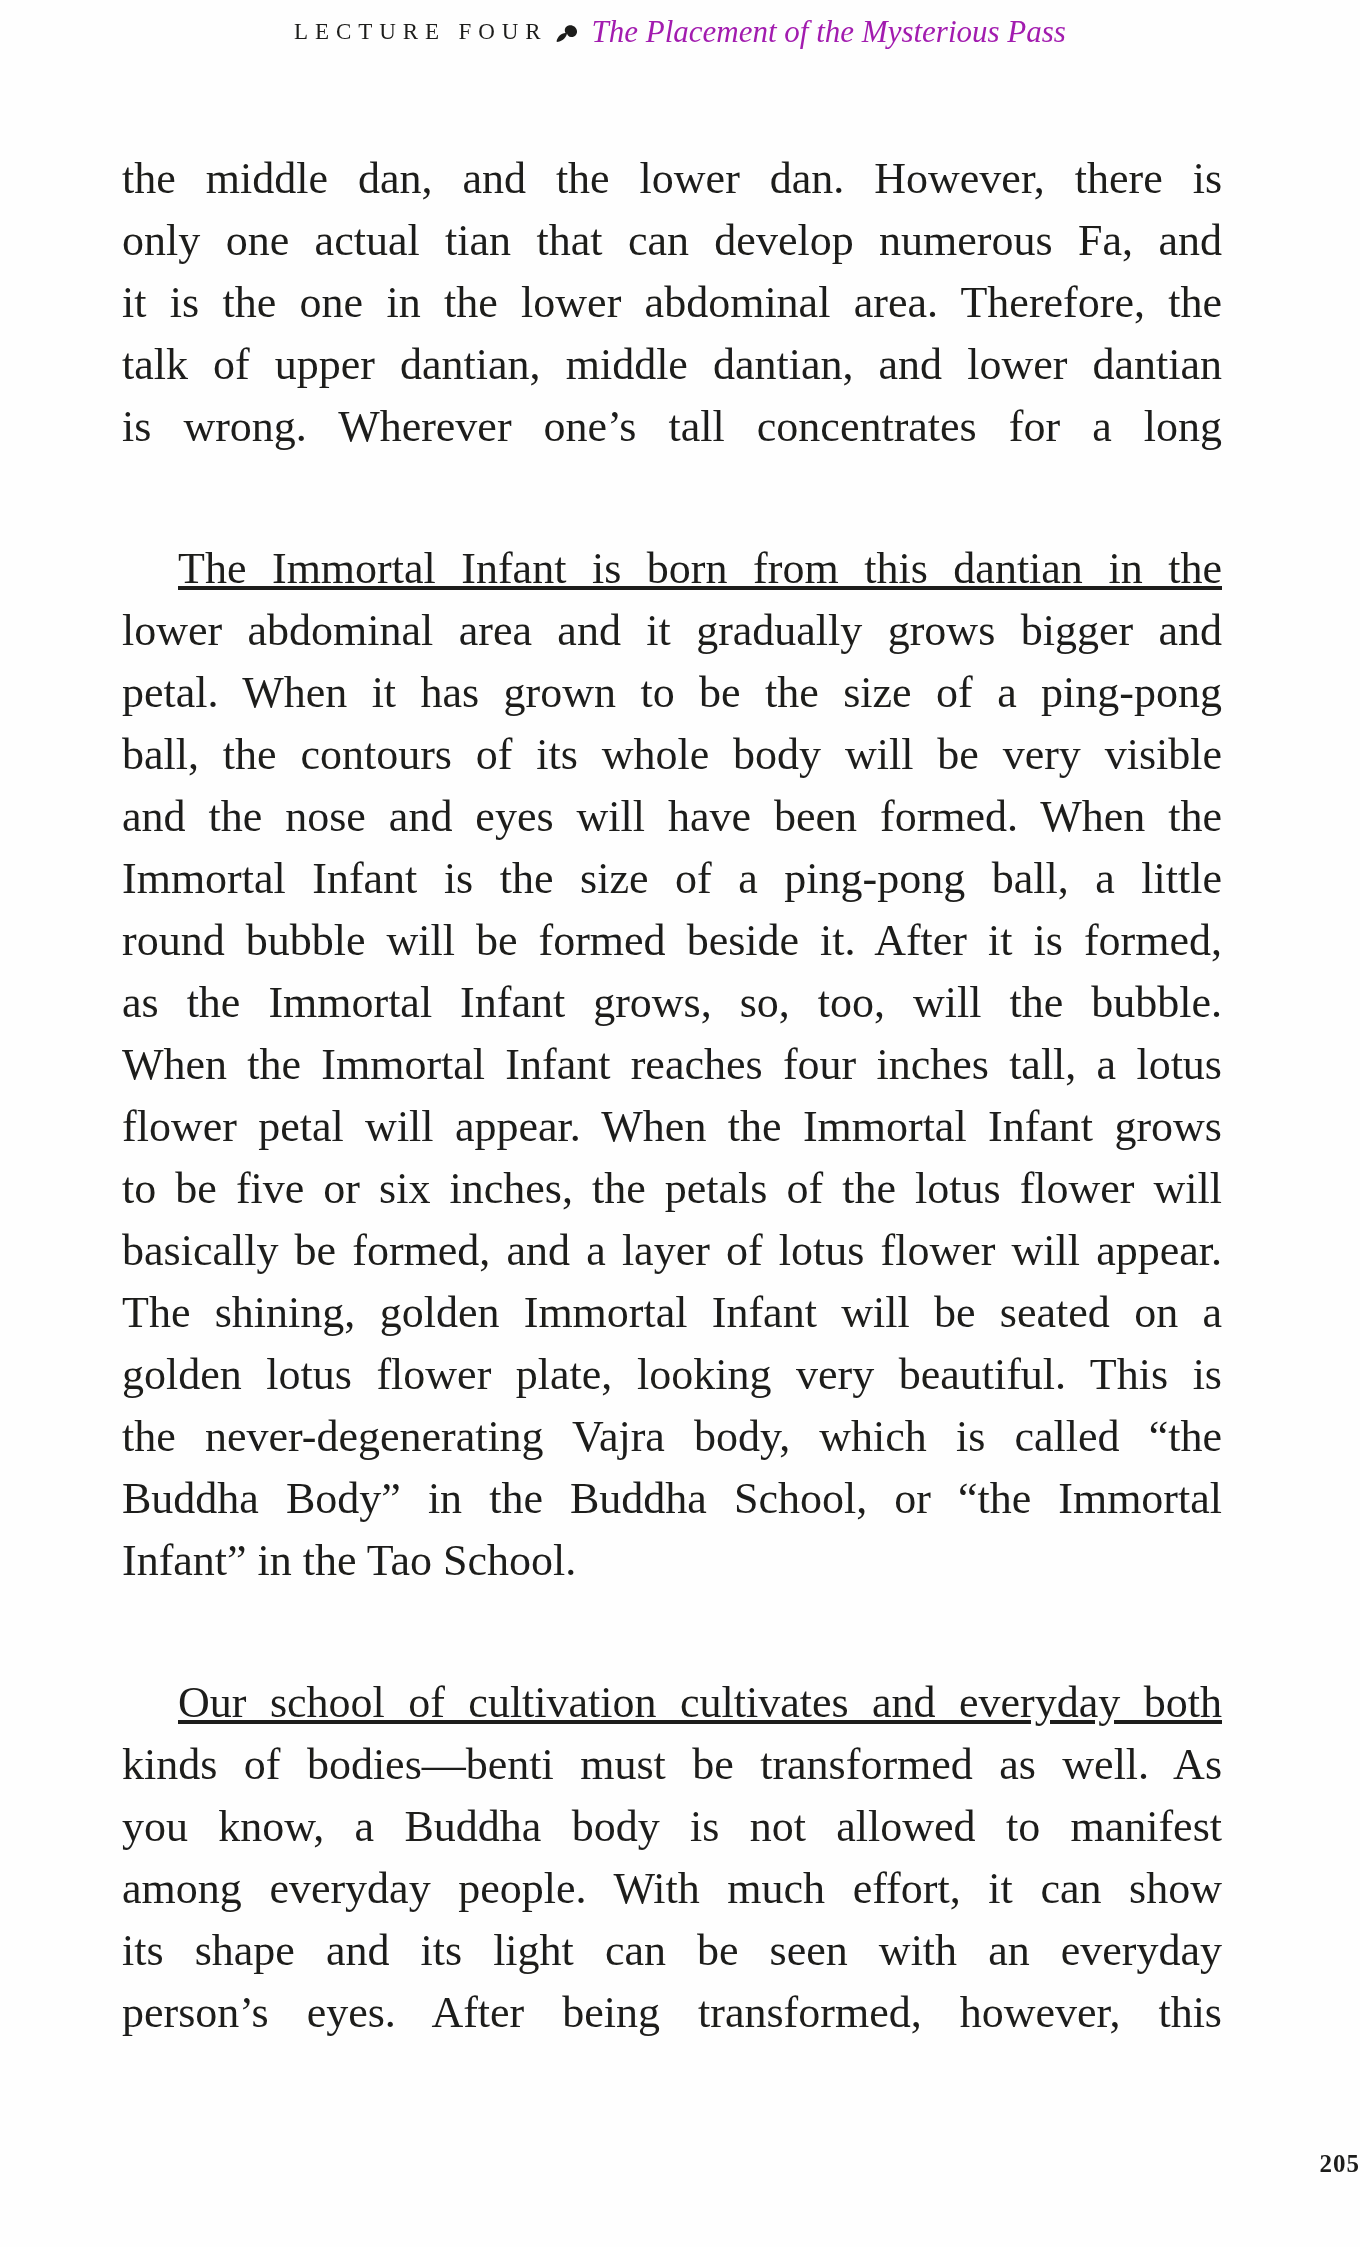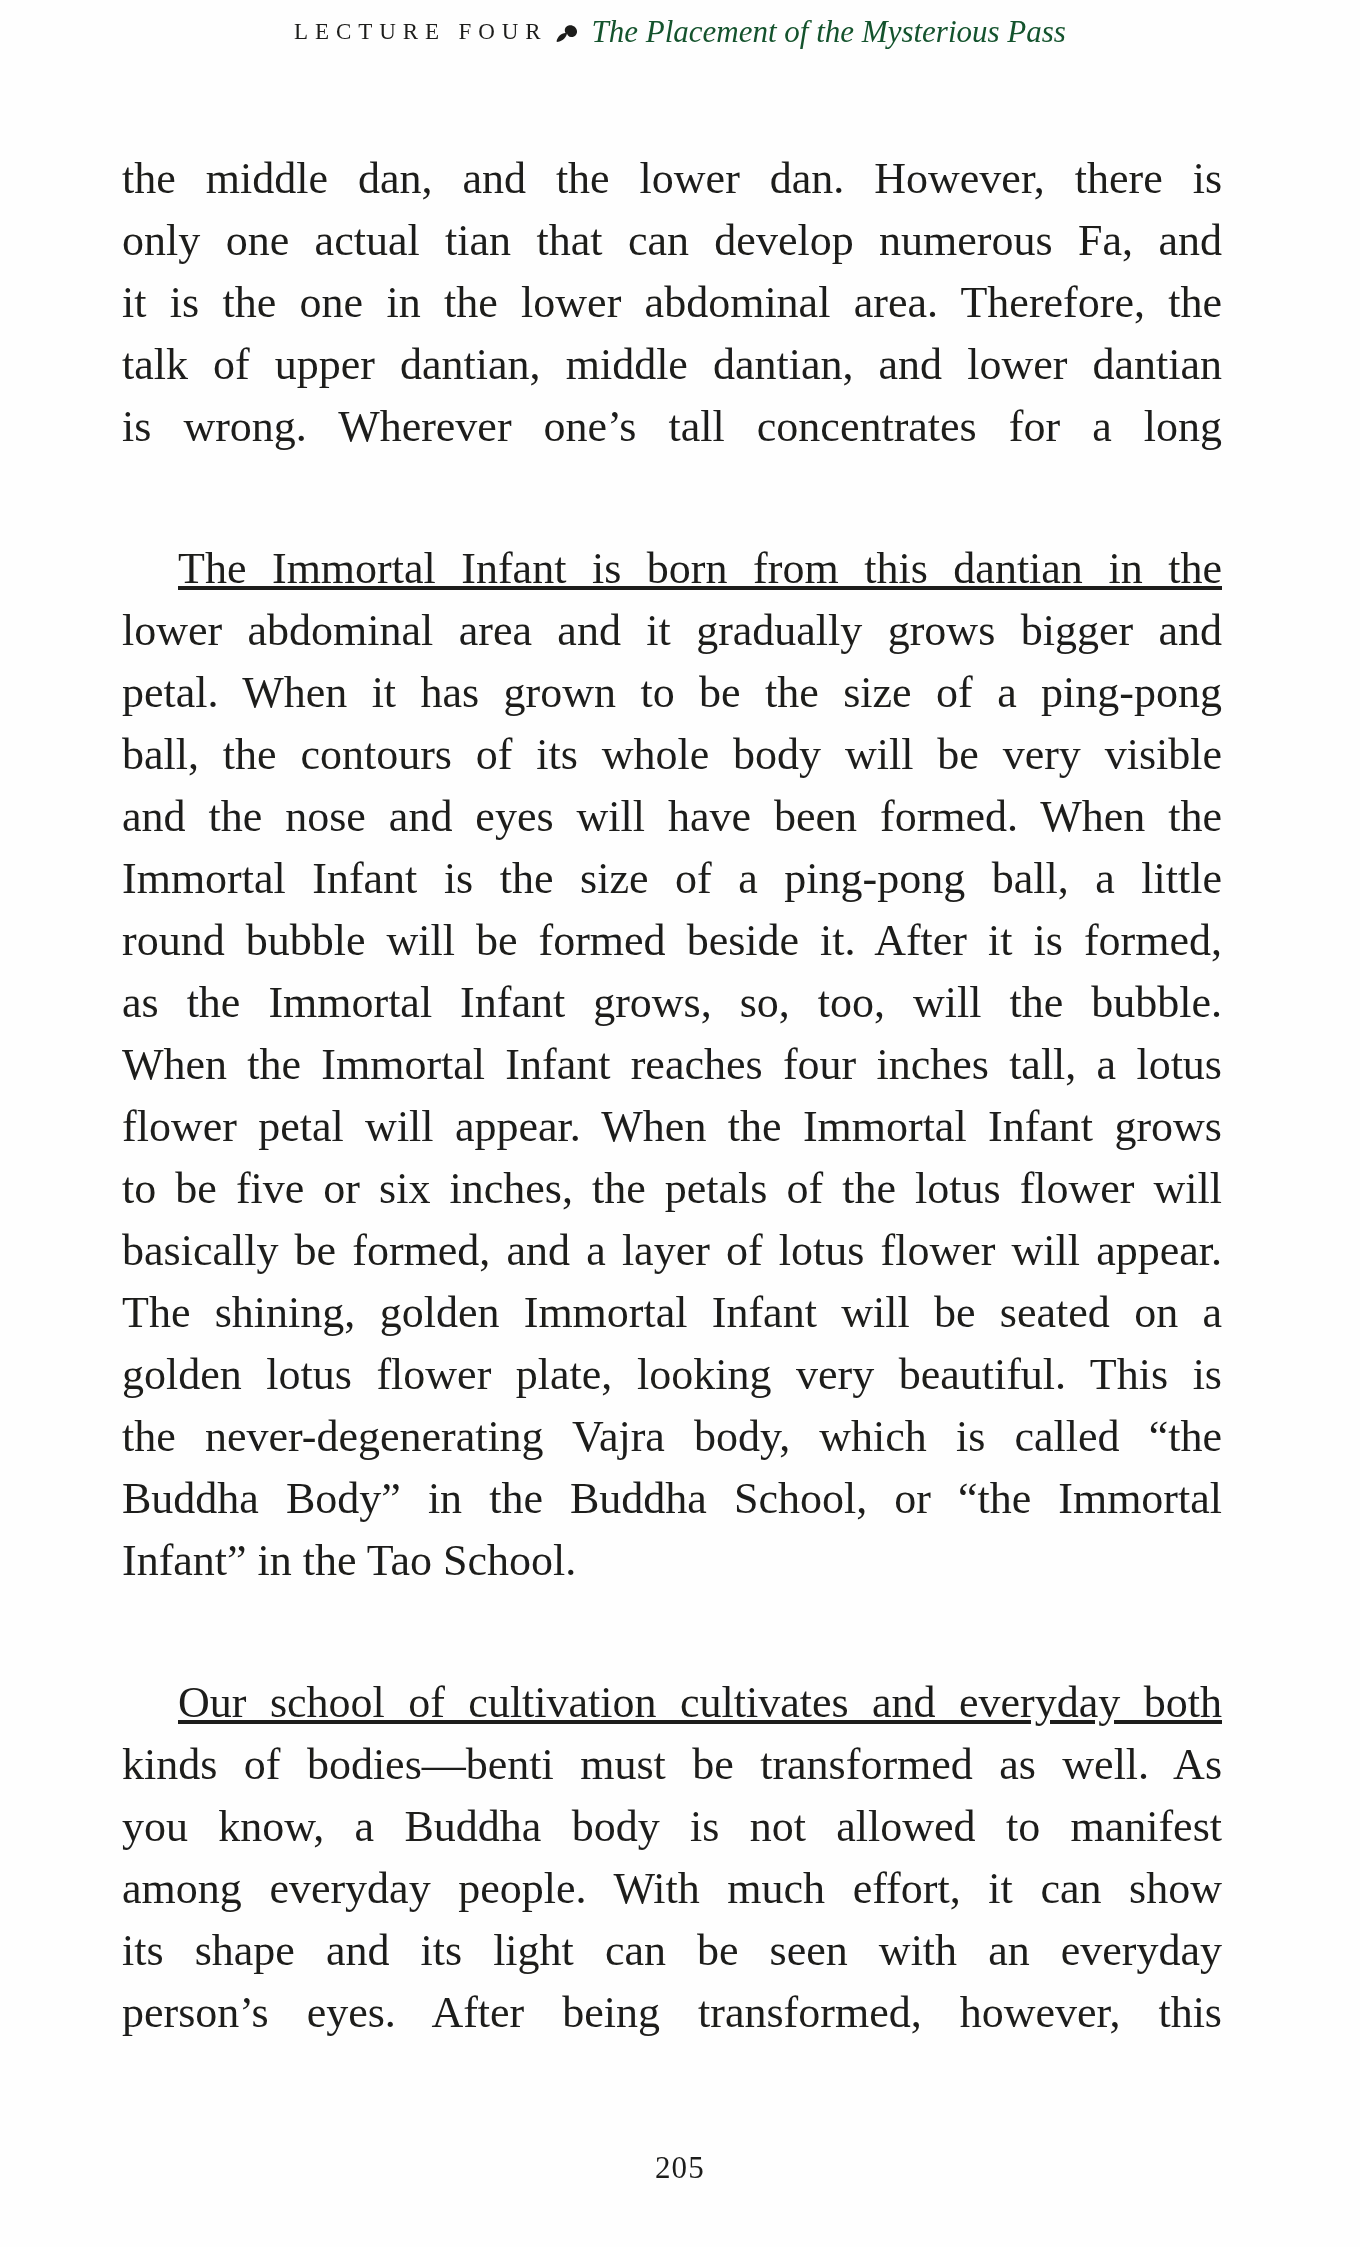--- a/index.html
+++ b/index.html
@@ -38,21 +38,21 @@
   }
   .ornament svg {
     width: 26px;
     height: 26px;
     display: block;
     transform: translateY(4px);
   }
   .chapter-title {
     font-style: italic;
     font-size: 31px;
-    color: #14532d;
+    color: #a21caf;
   }
   .body-text {
     position: absolute;
     left: 122px;
     top: 148px;
     width: 1116px;
     font-size: 44px;
     line-height: 62px;
   }
   .para {
@@ -68,23 +68,24 @@
   }
   .line.indent {
     text-indent: 56px;
     text-decoration: underline;
   }
   .folio {
     position: absolute;
     top: 2150px;
     left: 0;
     right: 0;
-    text-align: center;
-    font-size: 31px;
+    text-align: right;
+    font-size: 25px;
     letter-spacing: 0.04em;
+    font-weight: bold;
   }
 </style>
 </head>
 <body>
 
 <div class="page">
 
   <div class="running-header">
     <span class="section-label">LECTURE FOUR</span>
     <span class="ornament">

